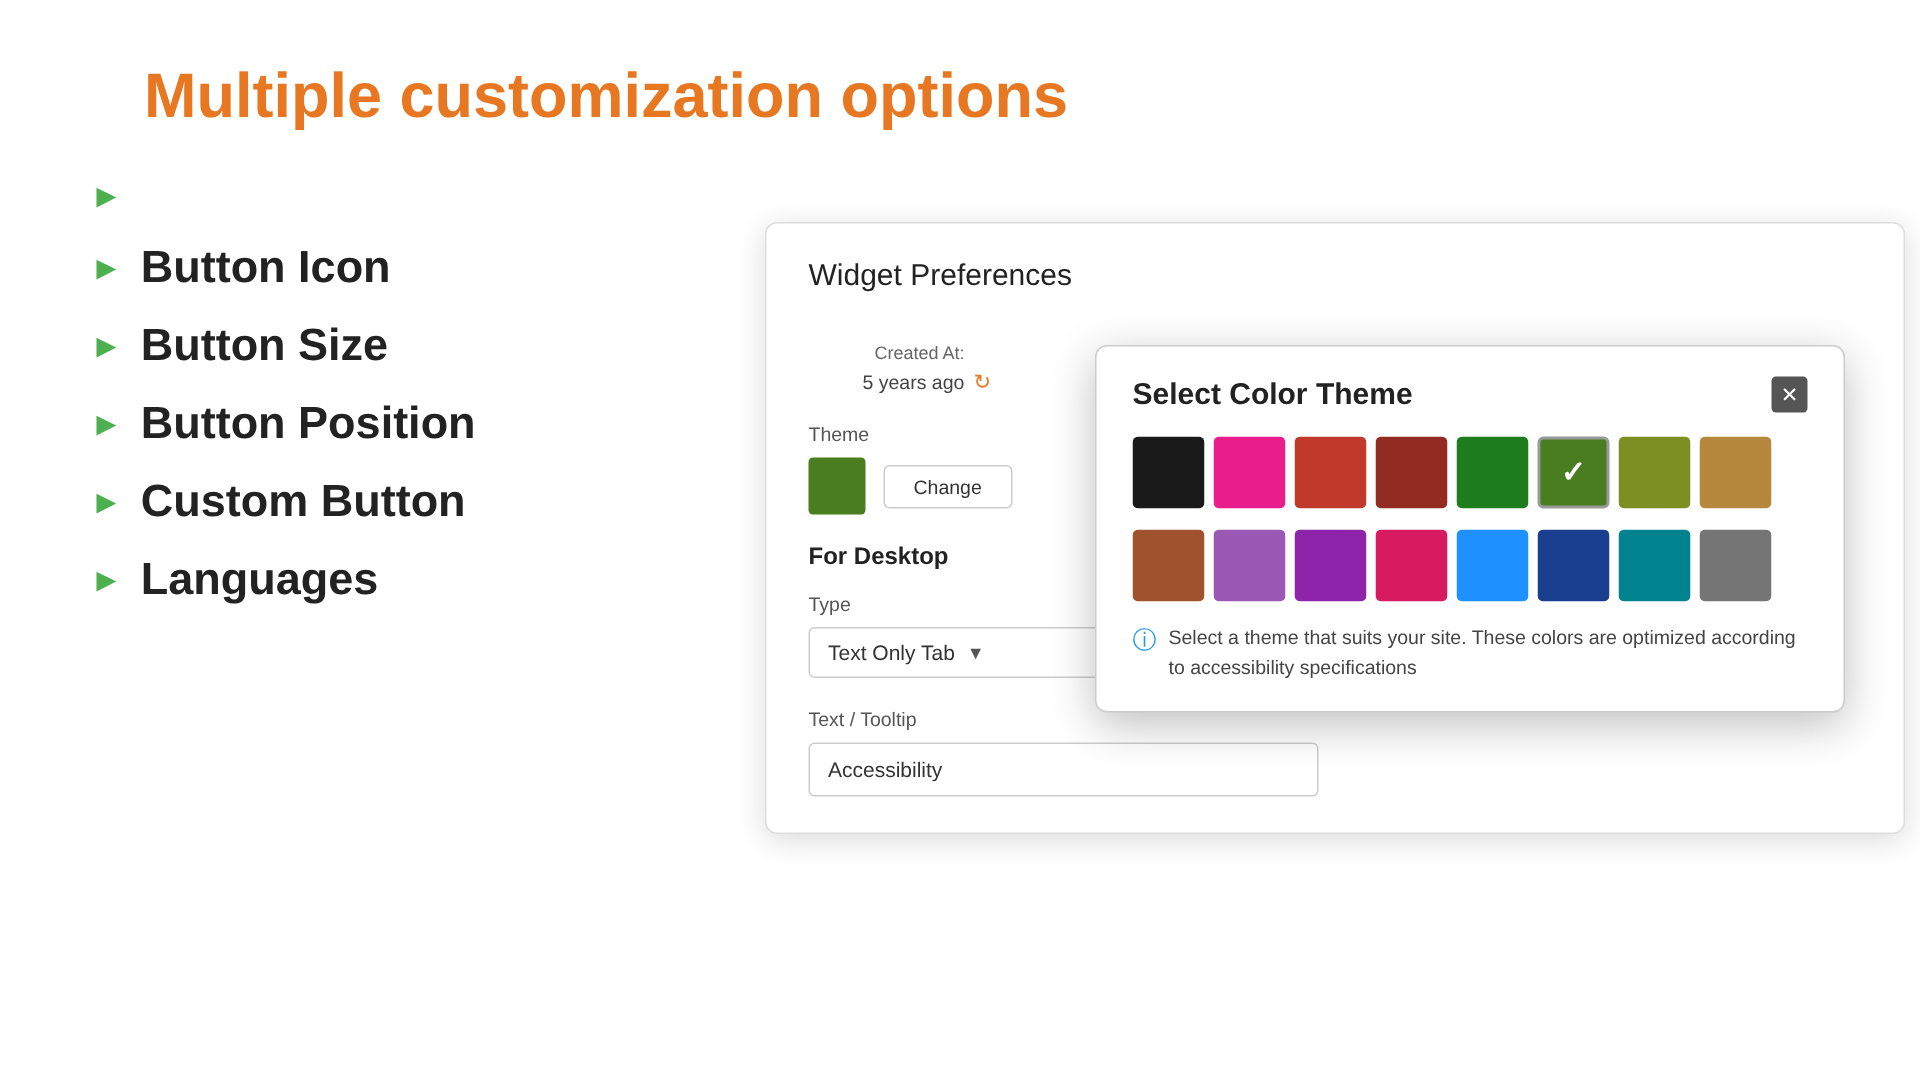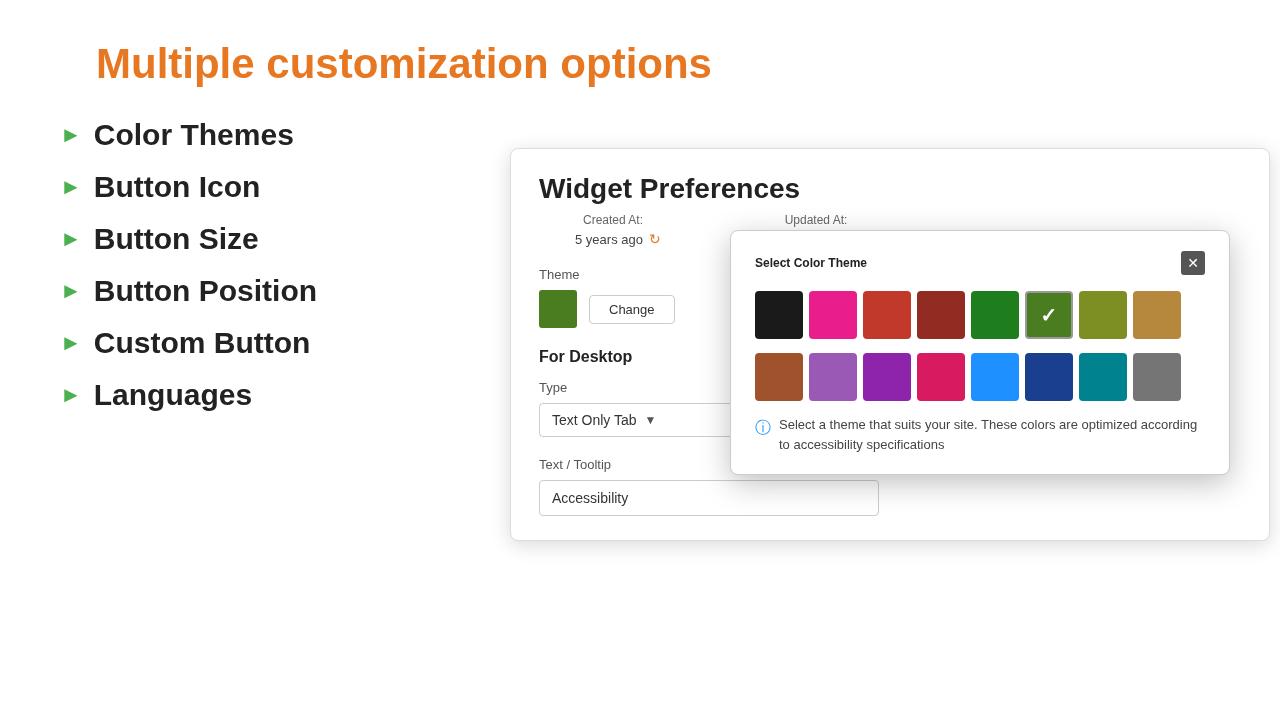--- a/index.html
+++ b/index.html
@@ -54,24 +54,24 @@
       width: 760px;
       background: #fff;
       border: 1px solid #ddd;
       border-radius: 8px;
       box-shadow: 0 4px 20px rgba(0,0,0,0.15);
       padding: 24px 28px;
       overflow: hidden;
     }
 
     .widget-title {
-      font-size: 28px;
-      font-weight: 700;
+      font-size: 20px;
+      font-weight: 400;
       color: #222;
-      margin-bottom: 8px;
+      margin-bottom: 32px;
     }
 
     .widget-meta {
       display: flex;
       gap: 80px;
       margin-bottom: 20px;
     }
 
     .meta-label {
       font-size: 12px;
@@ -200,21 +200,21 @@
     }
 
     .modal-header {
       display: flex;
       justify-content: space-between;
       align-items: center;
       margin-bottom: 16px;
     }
 
     .modal-title {
-      font-size: 12px;
+      font-size: 20px;
       font-weight: 700;
       color: #222;
     }
 
     .close-btn {
       width: 24px;
       height: 24px;
       background: #555;
       color: #fff;
       border: none;
@@ -274,21 +274,20 @@
   </style>
 </head>
 <body>
 
 <div class="main-content">
   <h1 class="page-title">Multiple customization options</h1>
 
   <ul class="bullet-list">
     <li>
       <span class="bullet-arrow">►</span>
-      <span>Color Themes</span>
     </li>
     <li>
       <span class="bullet-arrow">►</span>
       <span>Button Icon</span>
     </li>
     <li>
       <span class="bullet-arrow">►</span>
       <span>Button Size</span>
     </li>
     <li>

